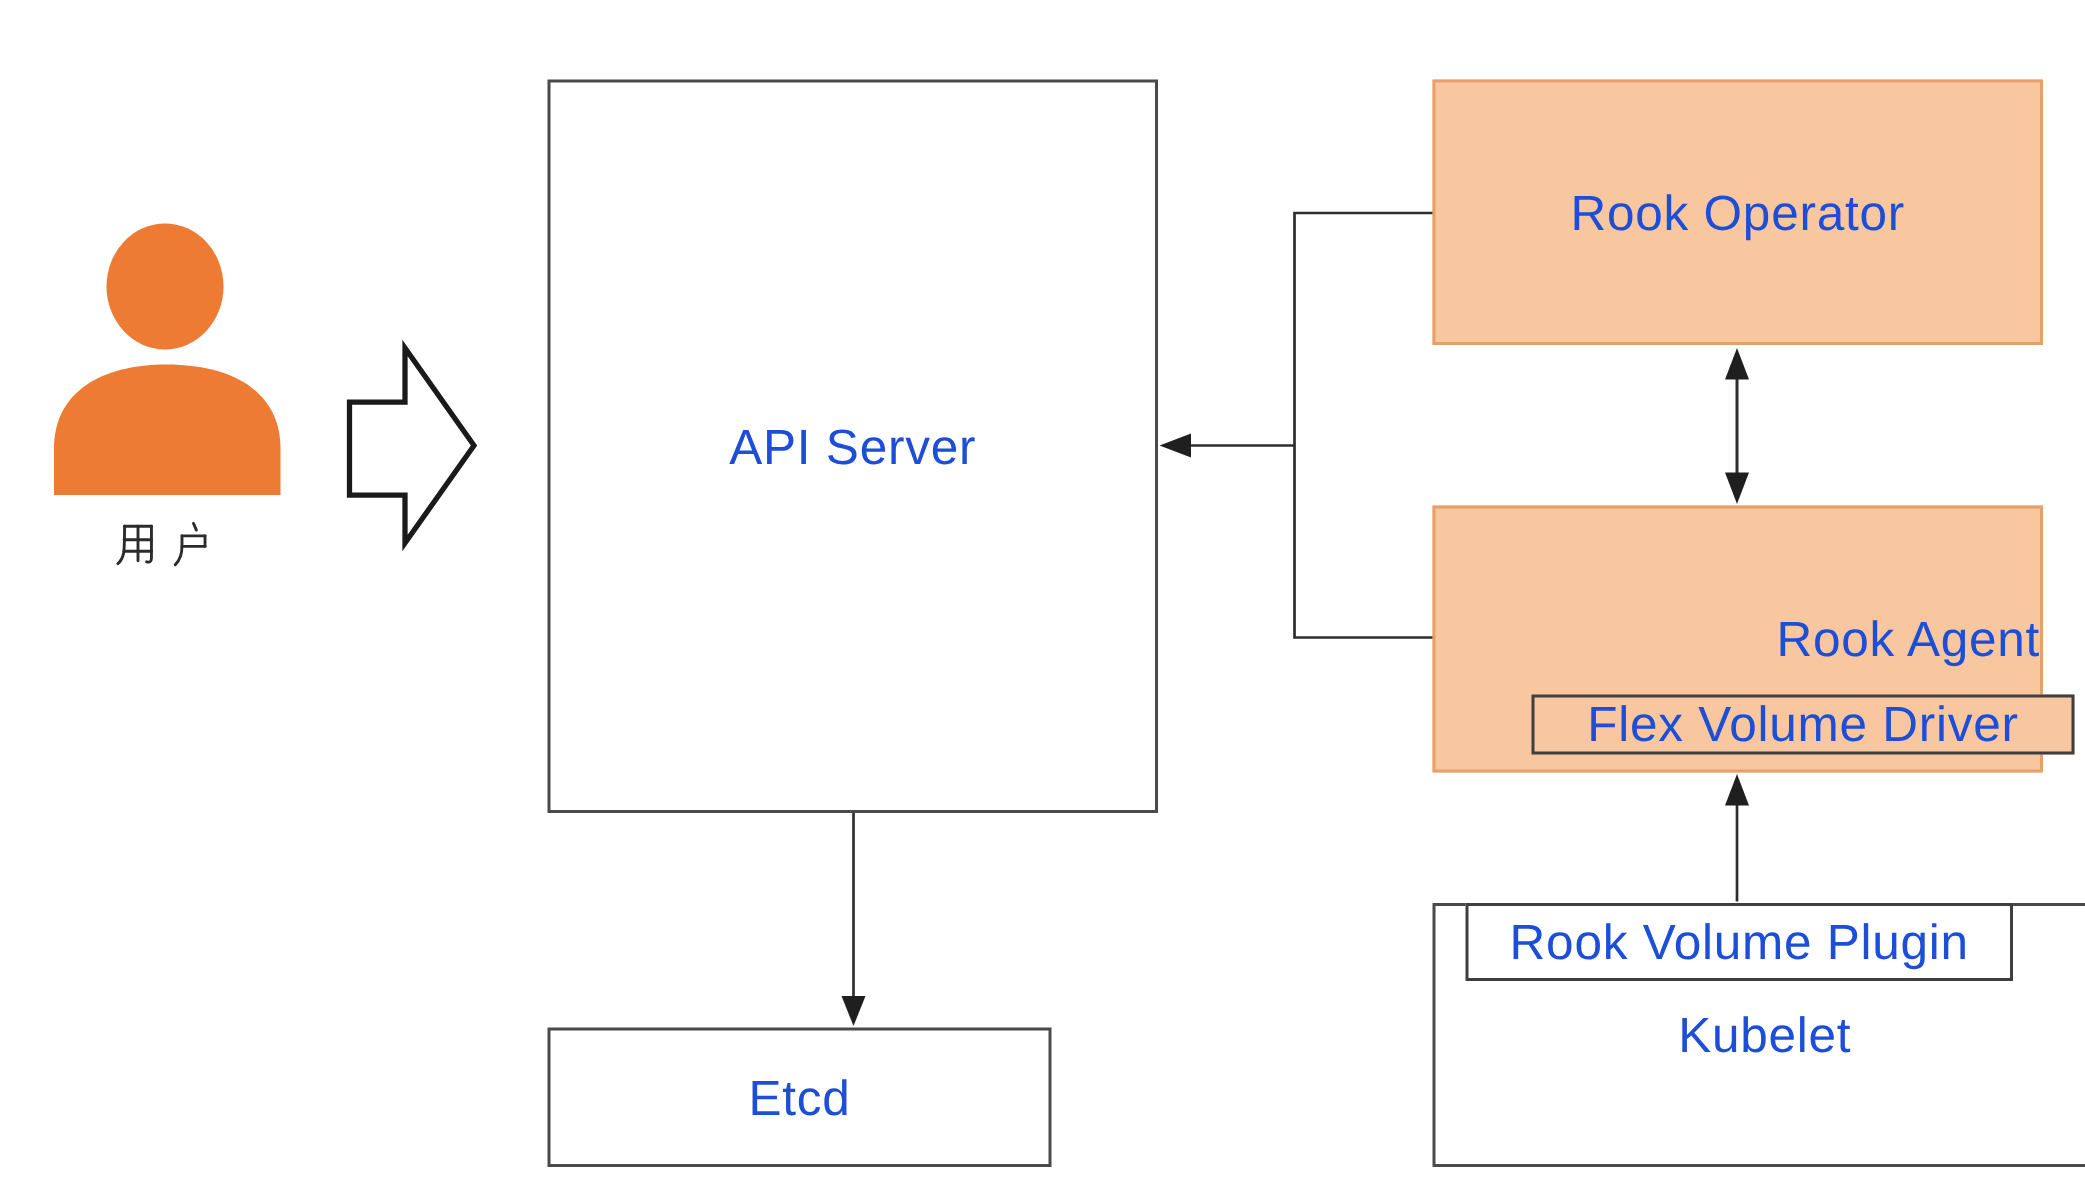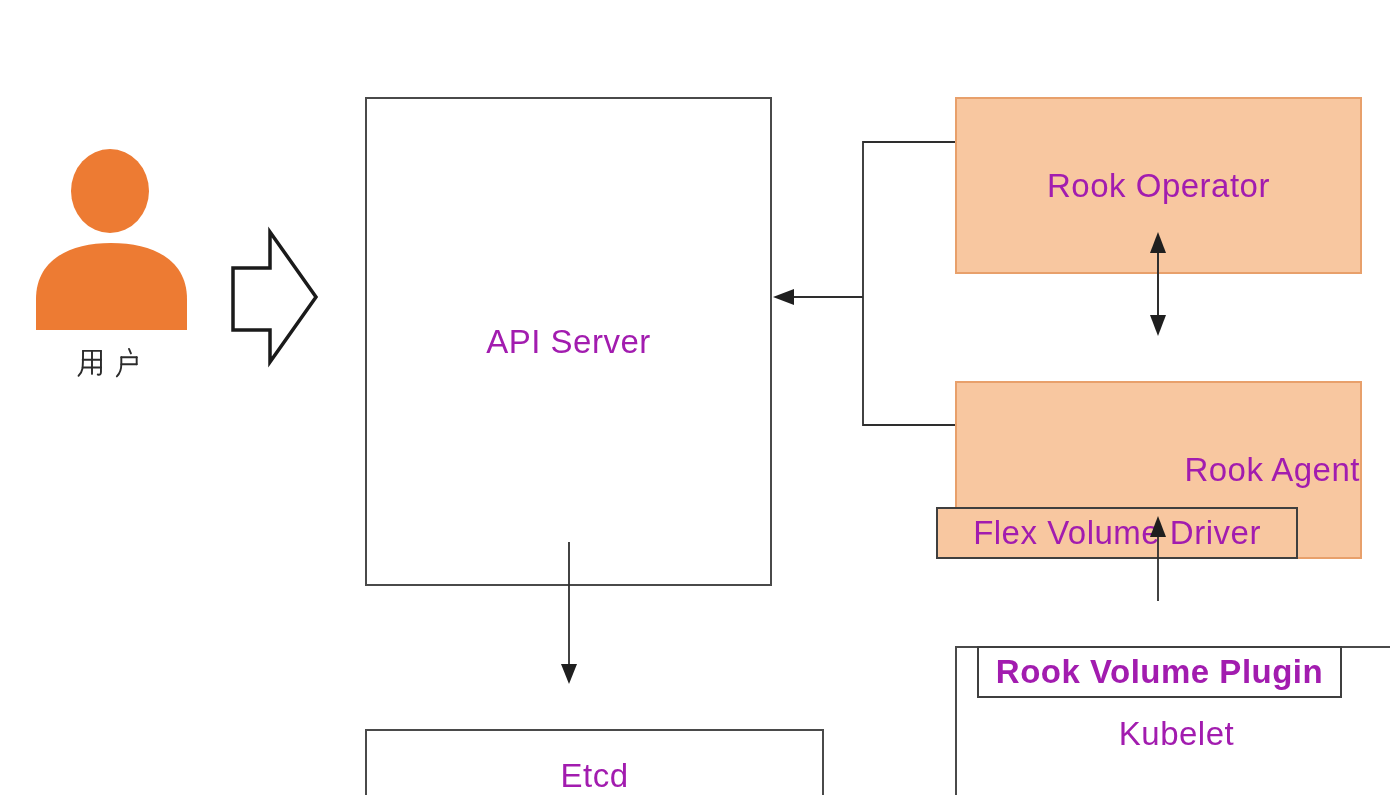--- a/index.html
+++ b/index.html
@@ -8,29 +8,28 @@
     width:1390px;height:795px;
     background:#ffffff;
     font-family:"Liberation Sans","DejaVu Sans",sans-serif;
     overflow:hidden;
   }
   .box{
     position:absolute;
     box-sizing:border-box;
     display:flex;align-items:center;justify-content:center;
     font-size:33px;letter-spacing:0.5px;
-    color:#a21caf;
+    color:#1d4ed8;
     z-index:2;
-    margin-top:44px;
   }
   .white-box{ background:#ffffff;border:2px solid #4a4a4a; }
   .orange-box{ background:#F8C7A0;border:2px solid #E8A06B; }
   .inner-box{ border:2px solid #3f3f3f;z-index:3; }
   .inner-box.orange-fill{ background:#F8C7A0; }
-  .inner-box.white-fill{ background:#ffffff;font-weight:bold; }
+  .inner-box.white-fill{ background:#ffffff; }
   #connector-layer,#user-figure,#block-arrow-svg{
     position:absolute;left:0;top:0;z-index:4;pointer-events:none;
   }
   .user-label-wrap{
     position:absolute;left:60px;top:344px;width:100px;height:38px;
     display:flex;align-items:center;justify-content:center;gap:5px;z-index:2;
   }
   .cjk-hidden{
     position:absolute;left:0;top:0;width:100%;height:100%;
     opacity:0;overflow:hidden;font-size:31px;color:#2b2b2b;
@@ -67,33 +66,33 @@
   </div>
 
   <svg id="block-arrow-svg" width="1390" height="795" viewBox="0 0 1390 795">
     <polygon points="233,268 270,268 270,232 316,297 270,362 270,330 233,330" fill="#ffffff" stroke="#1a1a1a" stroke-width="3.5"></polygon>
   </svg>
 
   <div class="box white-box" style="left:365px;top:53px;width:407px;height:489px;">
     <span>API Server</span>
   </div>
 
-  <div class="box white-box" style="left:365px;top:685px;width:459px;height:93px;">
+  <div class="box white-box" style="left:365px;top:685px;width:336px;height:93px;">
     <span>Etcd</span>
   </div>
 
   <div class="box orange-box" style="left:955px;top:53px;width:407px;height:177px;">
     <span>Rook Operator</span>
   </div>
 
   <div class="box orange-box" style="left:955px;top:337px;width:407px;height:178px;justify-content:flex-end;">
     <span>Rook Agent</span>
   </div>
 
-  <div class="box inner-box orange-fill" style="left:936px;top:463px;width:362px;height:52px;">
+  <div class="box inner-box orange-fill" style="left:1021px;top:463px;width:362px;height:40px;">
     <span>Flex Volume Driver</span>
   </div>
 
   <div class="box white-box" style="left:955px;top:602px;width:443px;height:176px;">
     <span>Kubelet</span>
   </div>
 
   <div class="box inner-box white-fill" style="left:977px;top:602px;width:365px;height:52px;">
     <span>Rook Volume Plugin</span>
   </div>

